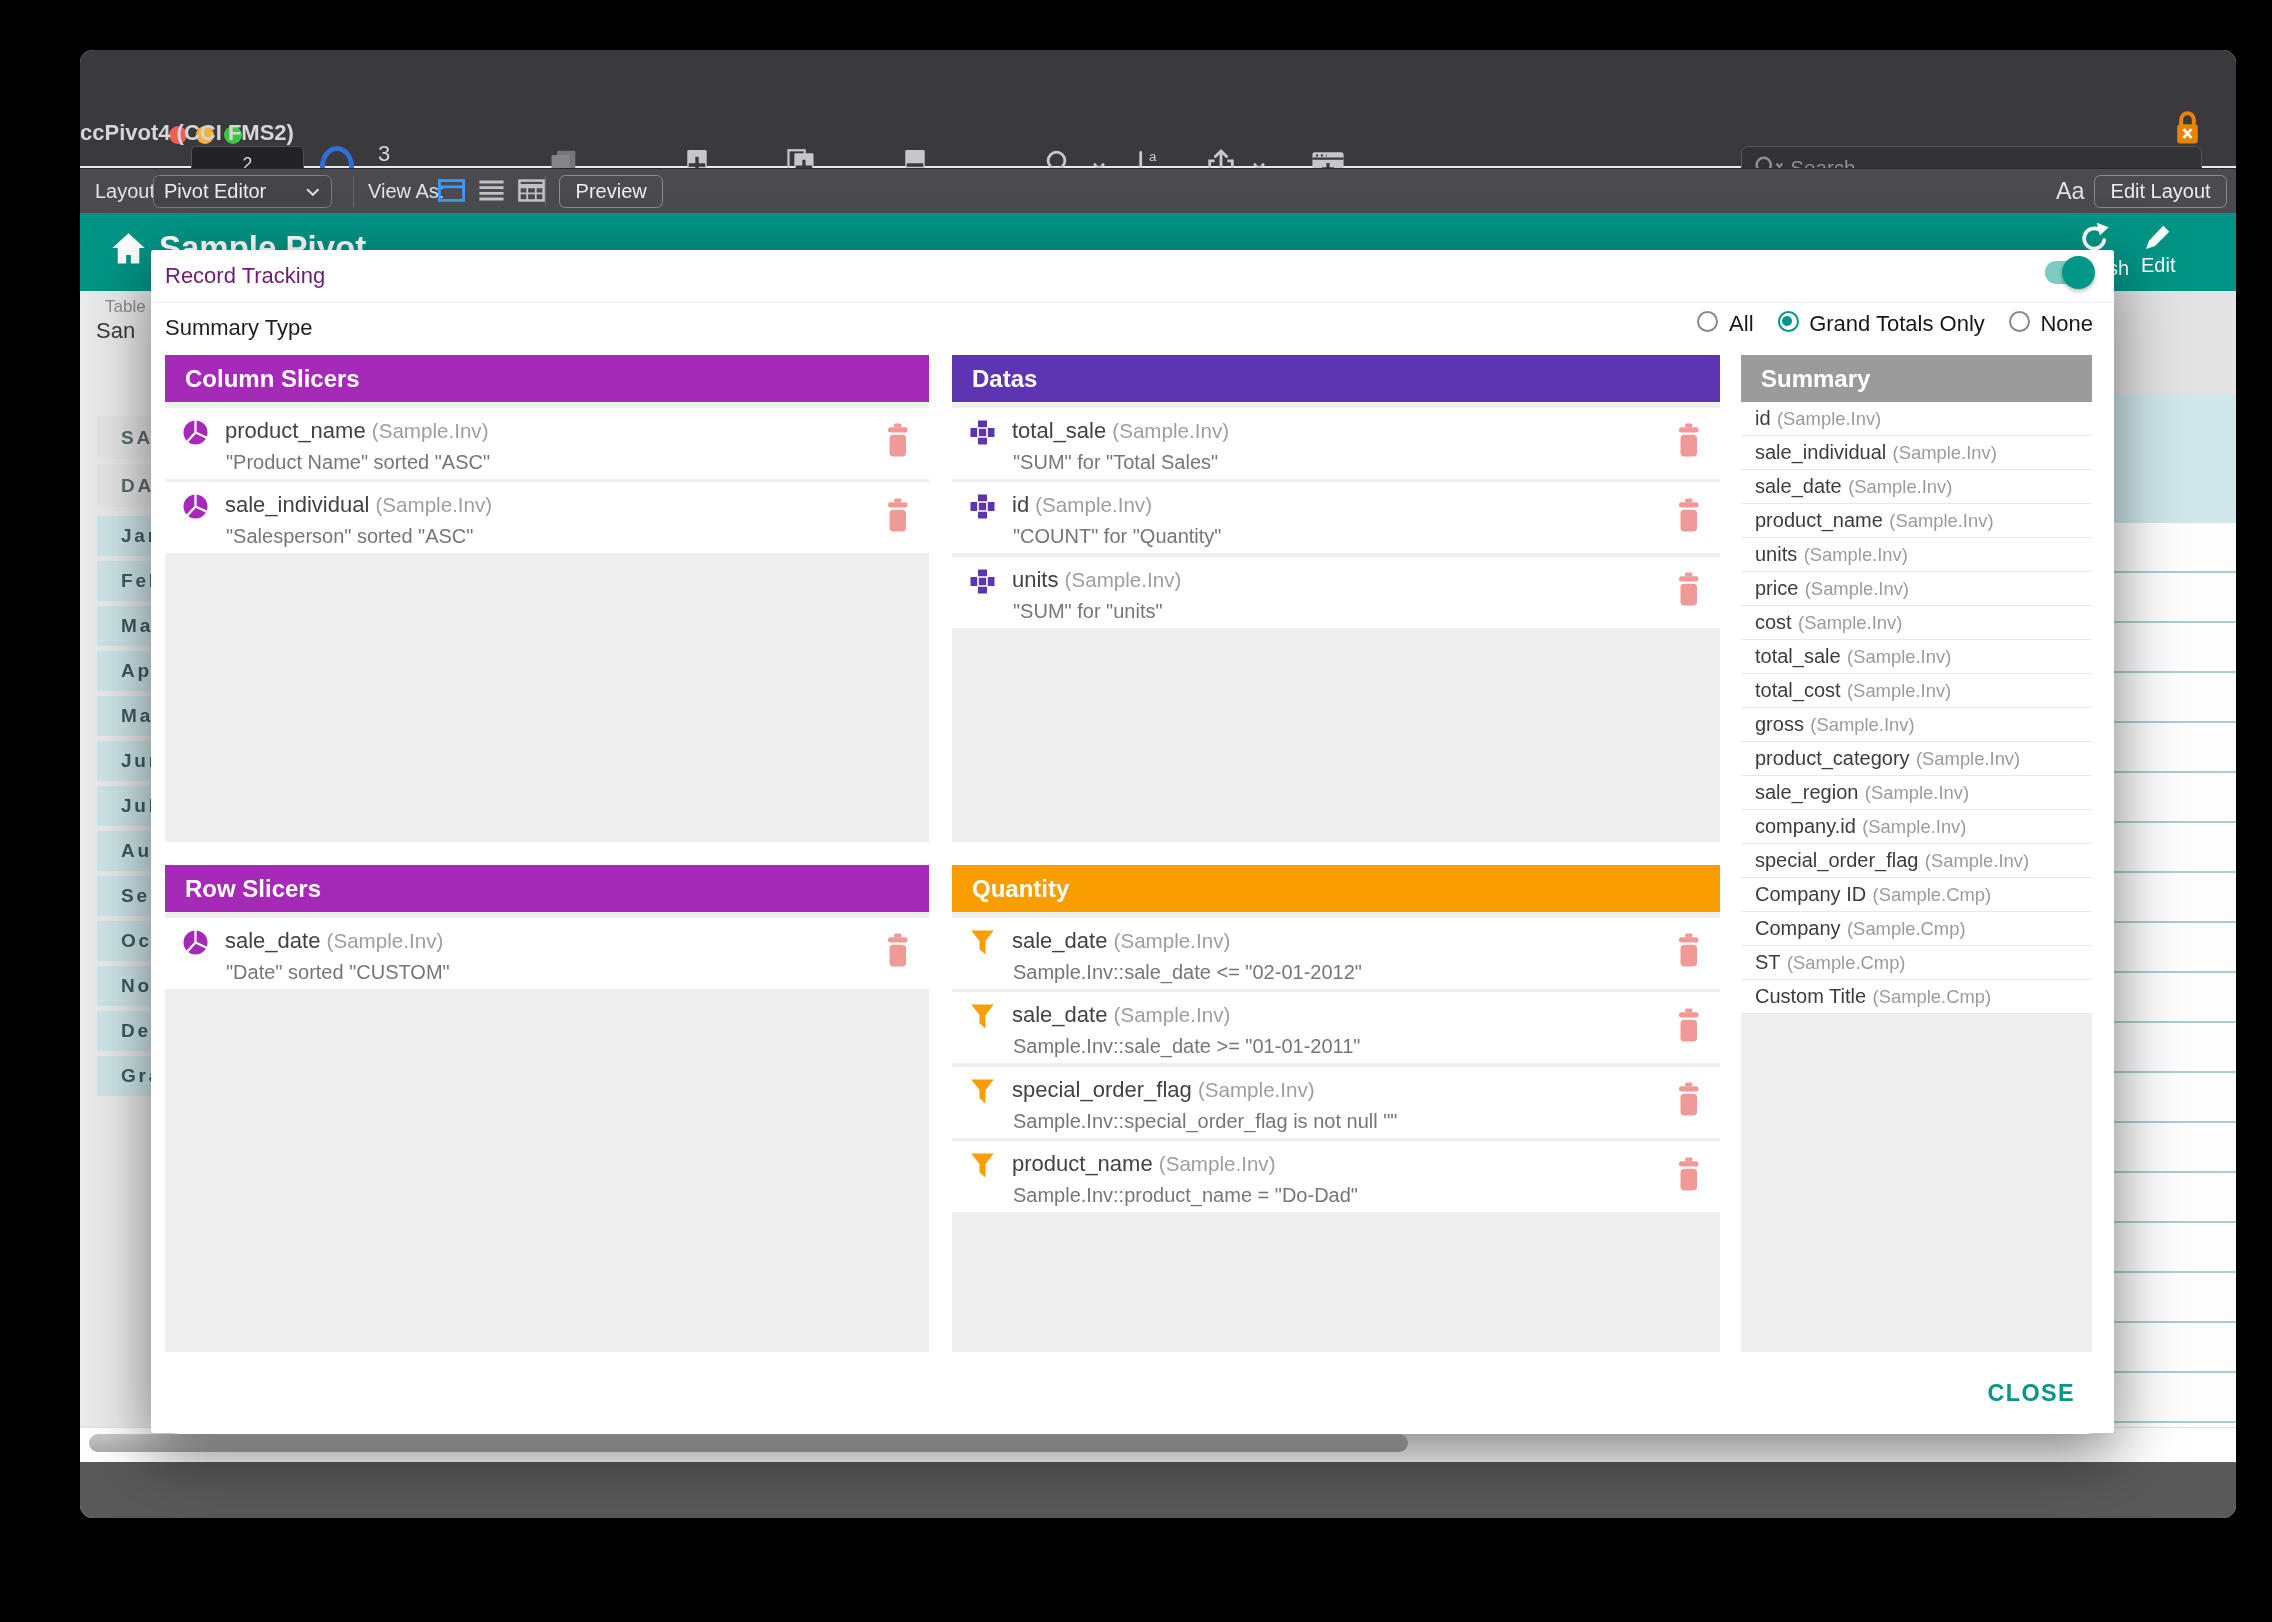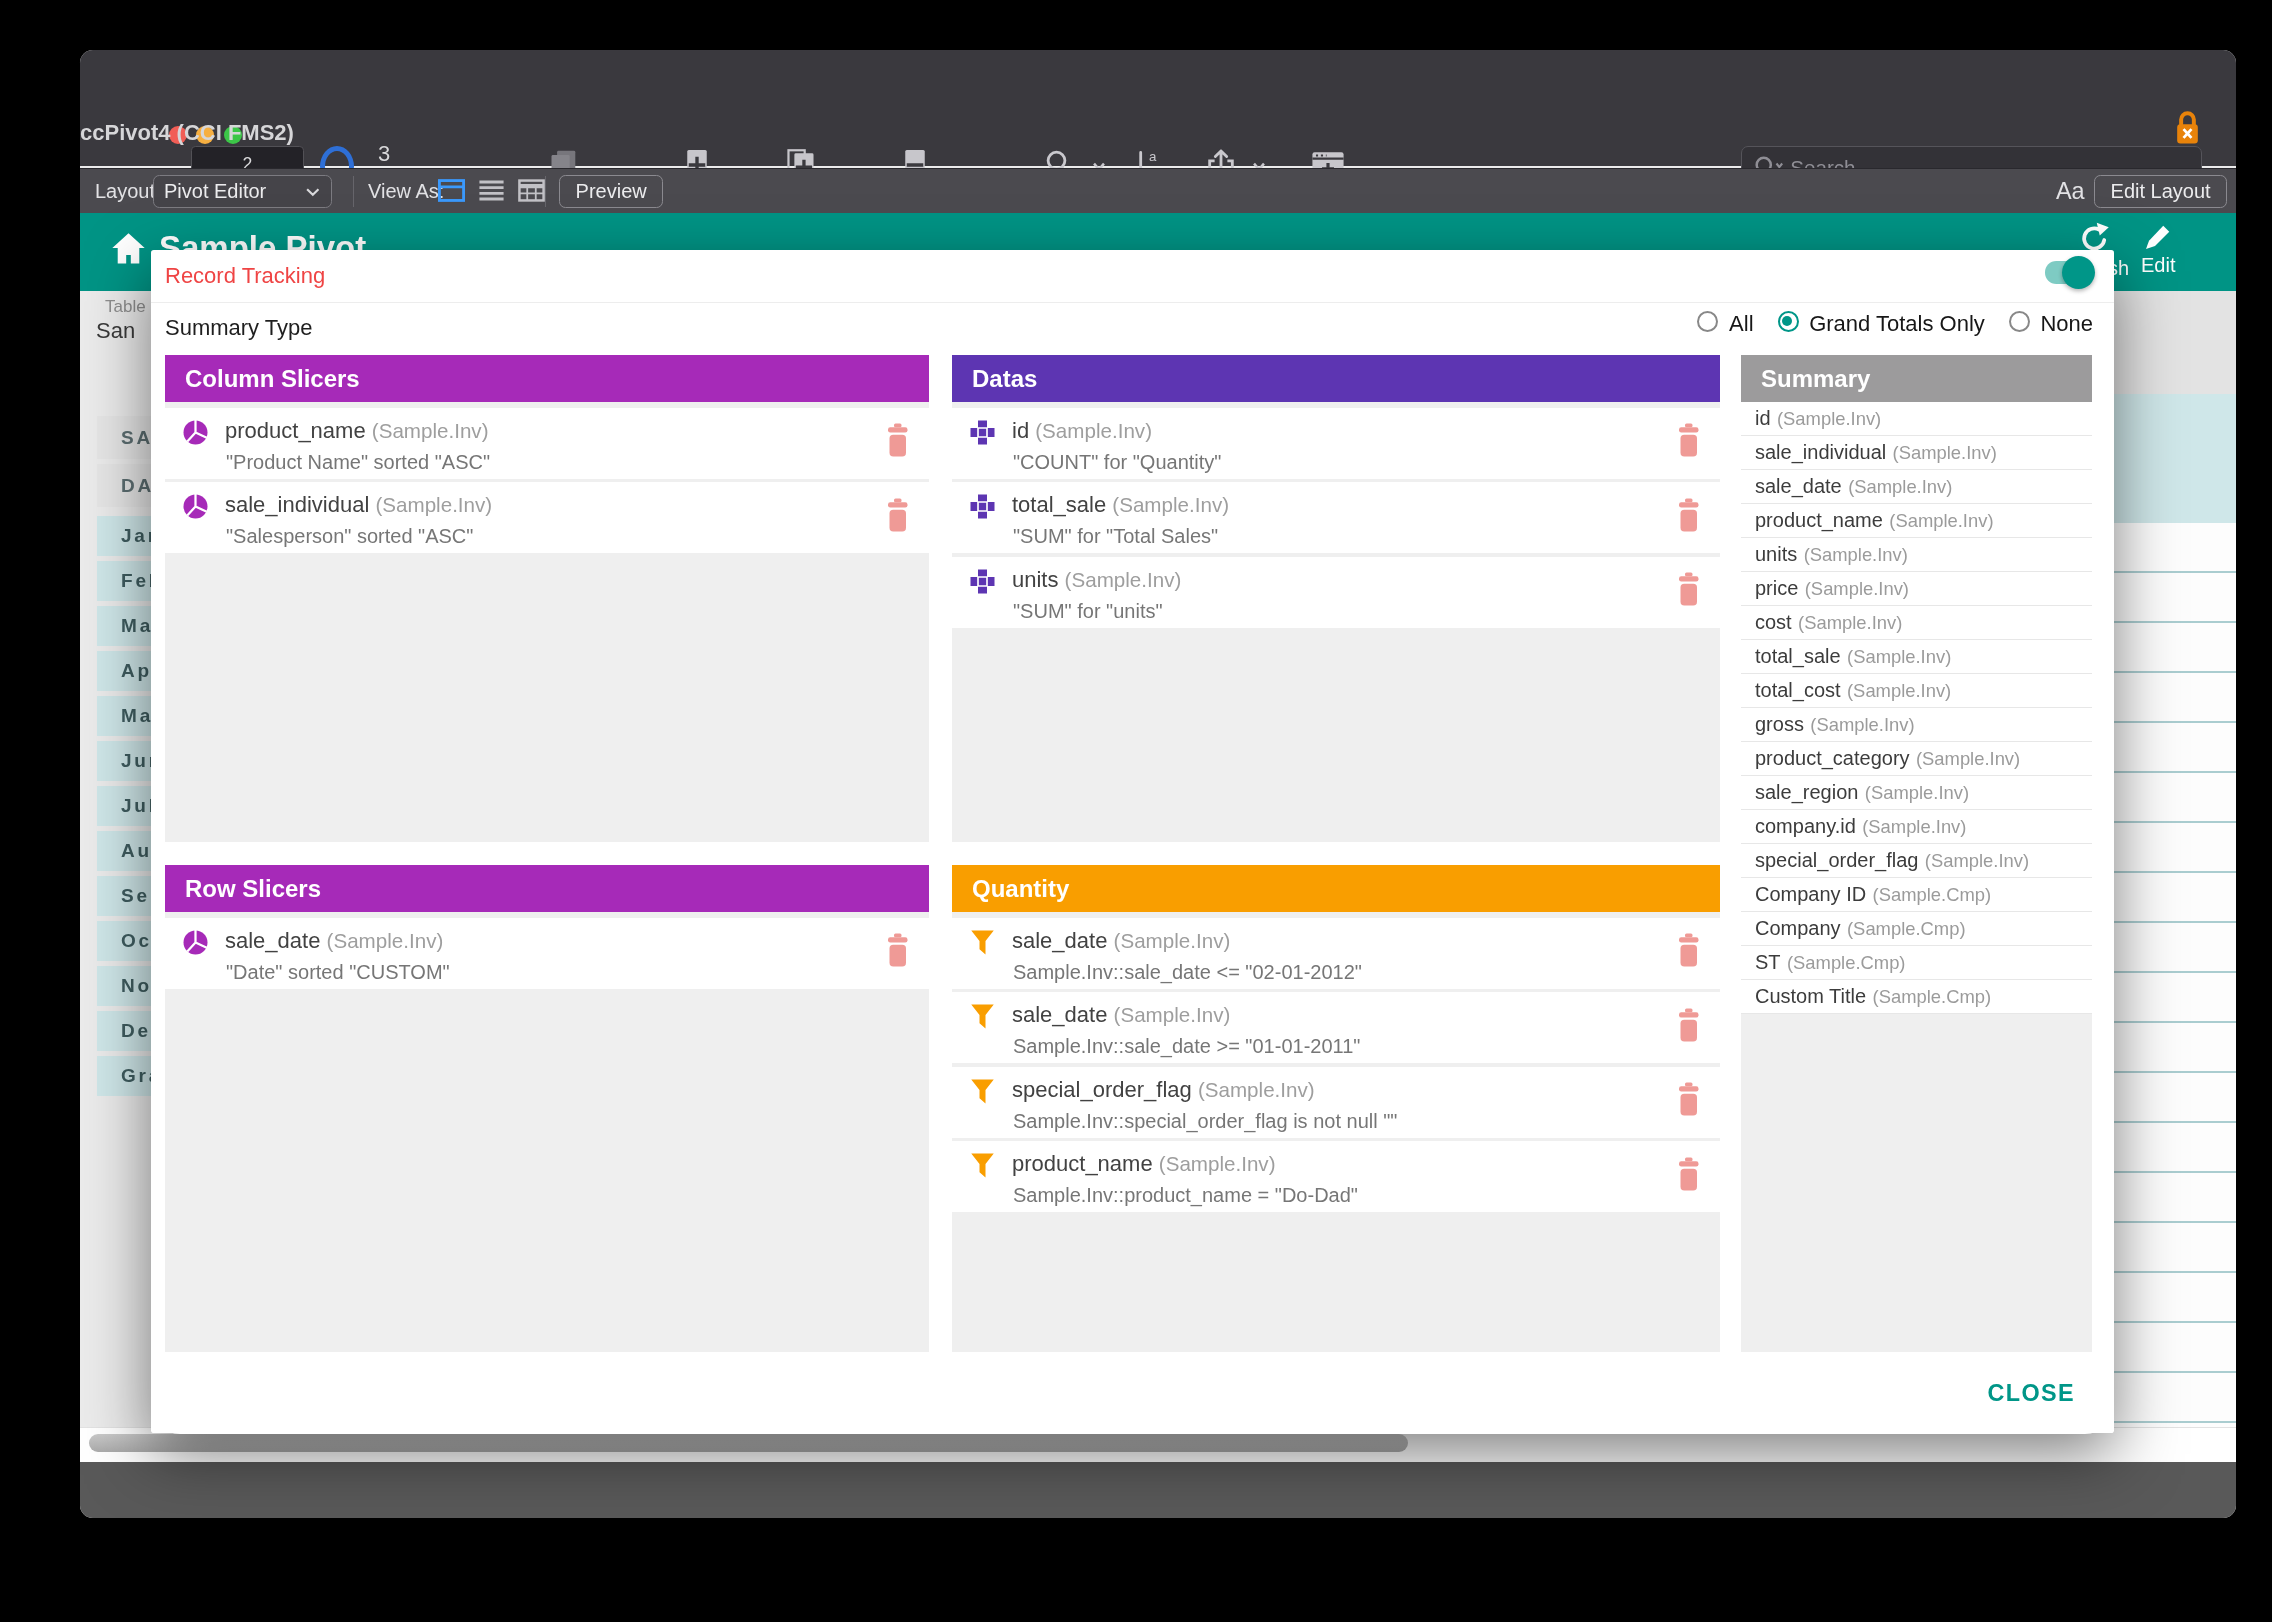--- a/index.html
+++ b/index.html
@@ -54,21 +54,21 @@
   .rs-gray{position:absolute;left:0;top:0;width:100%;height:103px;background:#e3e3e3;border-bottom:0.7px solid #cfcfcf;}
   .rs-blue{position:absolute;left:0;top:103px;width:187px;height:129px;background:#cfe7e9;color:#3f5d60;font-size:19px;font-weight:bold;letter-spacing:2.8px;display:flex;align-items:flex-end;padding:0 0 10px 122px;box-sizing:border-box;}
   .rs-rows{position:absolute;left:0;top:232px;width:187px;height:904px;background:repeating-linear-gradient(to bottom,#fdfdfd 0 48px,#aacdd0 48px 50px);}
 
   .scroll-strip{position:absolute;left:0;top:1377px;width:100%;height:34px;background:#fff;border-top:0.7px solid #e2e2e2;}
   .h-thumb{position:absolute;left:8.5px;top:5.7px;width:1319px;height:18.4px;border-radius:9.2px;background:linear-gradient(#c9c9c9,#ababab);}
   .win-footer{position:absolute;left:0;top:1412px;width:100%;height:57px;background:#595959;border-radius:0 0 11.3px 11.3px;}
 
   
   .modal{position:absolute;left:151px;top:250px;width:1963px;height:1183px;background:#fff;border-radius:2.8px;box-shadow:0 21px 64px rgba(0,0,0,.5);z-index:10;}
-  .m-heading{position:absolute;left:14px;top:12.8px;font-size:22px;color:#ef4444;}
+  .m-heading{position:absolute;left:14px;top:12.8px;font-size:22px;color:#701a75;}
   .m-divider{position:absolute;left:0;top:52px;width:100%;height:1.4px;background:#ededed;}
   .m-summary-label{position:absolute;left:14px;top:65px;font-size:22px;color:#1f1f1f;}
   .toggle{position:absolute;left:1894px;top:11.3px;width:47px;height:23px;border-radius:11.3px;background:#7ecbc3;}
   .toggle .knob{position:absolute;right:-2.8px;top:-5px;width:33px;height:33px;border-radius:50%;background:#009688;box-shadow:0 2.1px 4.3px rgba(0,0,0,.3);}
   .radio-group{position:absolute;right:21px;top:61px;display:flex;align-items:center;gap:24px;font-size:22px;color:#171717;}
   .radio-opt{display:flex;align-items:flex-start;gap:10.6px;}
   .radio{width:21px;height:21px;border:2.8px solid #888;border-radius:50%;box-sizing:border-box;position:relative;flex:none;}
   .radio.sel{border-color:#009688;}
   .radio.sel::after{content:'';position:absolute;left:2.8px;top:2.8px;width:10px;height:10px;border-radius:50%;background:#009688;}
 
@@ -421,40 +421,40 @@
     <div class="sec-header hdr-datas">Datas</div>
     <div class="list-block lb-h620">
 
         <div class="card">
           <span class="c-icon">
             <svg width="27" height="27" viewBox="0 0 36 36">
               <path d="M12 2 H24 V12 H34 V24 H24 V34 H12 V24 H2 V12 H12 Z" fill="#5d35b2"></path>
               <path d="M12 12 H24 M12 24 H24 M12 12 V24 M24 12 V24" stroke="#fff" stroke-width="2.2"></path>
             </svg>
           </span>
+          <div class="c-title"><span>total_sale</span> <span class="c-src">(Sample.Inv)</span></div>
+          <div class="c-detail">"SUM" for "Total Sales"</div>
+          <span class="c-trash">
+            <svg width="25.5" height="34" viewBox="0 0 34 44">
+              <rect x="12" y="0" width="10" height="5" rx="2" fill="#ef9a96"></rect>
+              <rect x="4" y="5" width="26" height="7" rx="3" fill="#ef9a96"></rect>
+              <rect x="6" y="15" width="22" height="29" rx="5" fill="#ef9a96"></rect>
+            </svg>
+          </span>
+        </div>
+
+        <div class="card">
+          <span class="c-icon">
+            <svg width="27" height="27" viewBox="0 0 36 36">
+              <path d="M12 2 H24 V12 H34 V24 H24 V34 H12 V24 H2 V12 H12 Z" fill="#5d35b2"></path>
+              <path d="M12 12 H24 M12 24 H24 M12 12 V24 M24 12 V24" stroke="#fff" stroke-width="2.2"></path>
+            </svg>
+          </span>
           <div class="c-title"><span>id</span> <span class="c-src">(Sample.Inv)</span></div>
           <div class="c-detail">"COUNT" for "Quantity"</div>
-          <span class="c-trash">
-            <svg width="25.5" height="34" viewBox="0 0 34 44">
-              <rect x="12" y="0" width="10" height="5" rx="2" fill="#ef9a96"></rect>
-              <rect x="4" y="5" width="26" height="7" rx="3" fill="#ef9a96"></rect>
-              <rect x="6" y="15" width="22" height="29" rx="5" fill="#ef9a96"></rect>
-            </svg>
-          </span>
-        </div>
-
-        <div class="card">
-          <span class="c-icon">
-            <svg width="27" height="27" viewBox="0 0 36 36">
-              <path d="M12 2 H24 V12 H34 V24 H24 V34 H12 V24 H2 V12 H12 Z" fill="#5d35b2"></path>
-              <path d="M12 12 H24 M12 24 H24 M12 12 V24 M24 12 V24" stroke="#fff" stroke-width="2.2"></path>
-            </svg>
-          </span>
-          <div class="c-title"><span>total_sale</span> <span class="c-src">(Sample.Inv)</span></div>
-          <div class="c-detail">"SUM" for "Total Sales"</div>
           <span class="c-trash">
             <svg width="25.5" height="34" viewBox="0 0 34 44">
               <rect x="12" y="0" width="10" height="5" rx="2" fill="#ef9a96"></rect>
               <rect x="4" y="5" width="26" height="7" rx="3" fill="#ef9a96"></rect>
               <rect x="6" y="15" width="22" height="29" rx="5" fill="#ef9a96"></rect>
             </svg>
           </span>
         </div>
 
         <div class="card">

